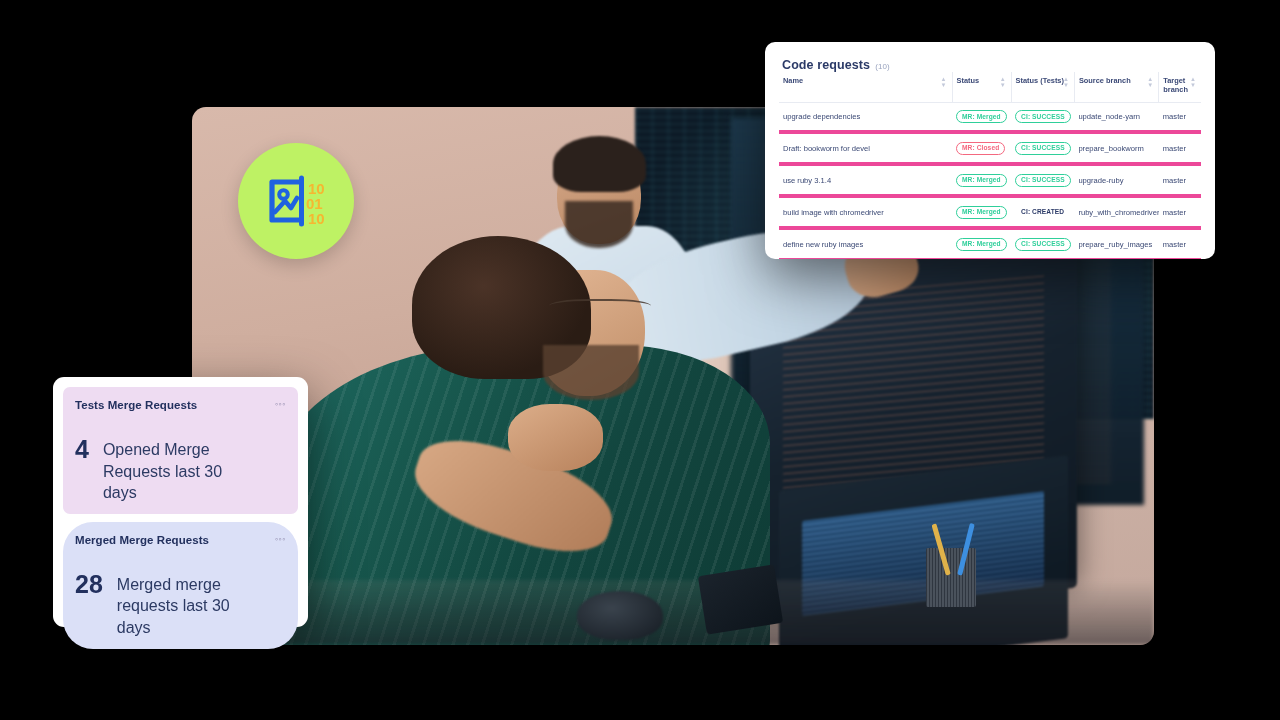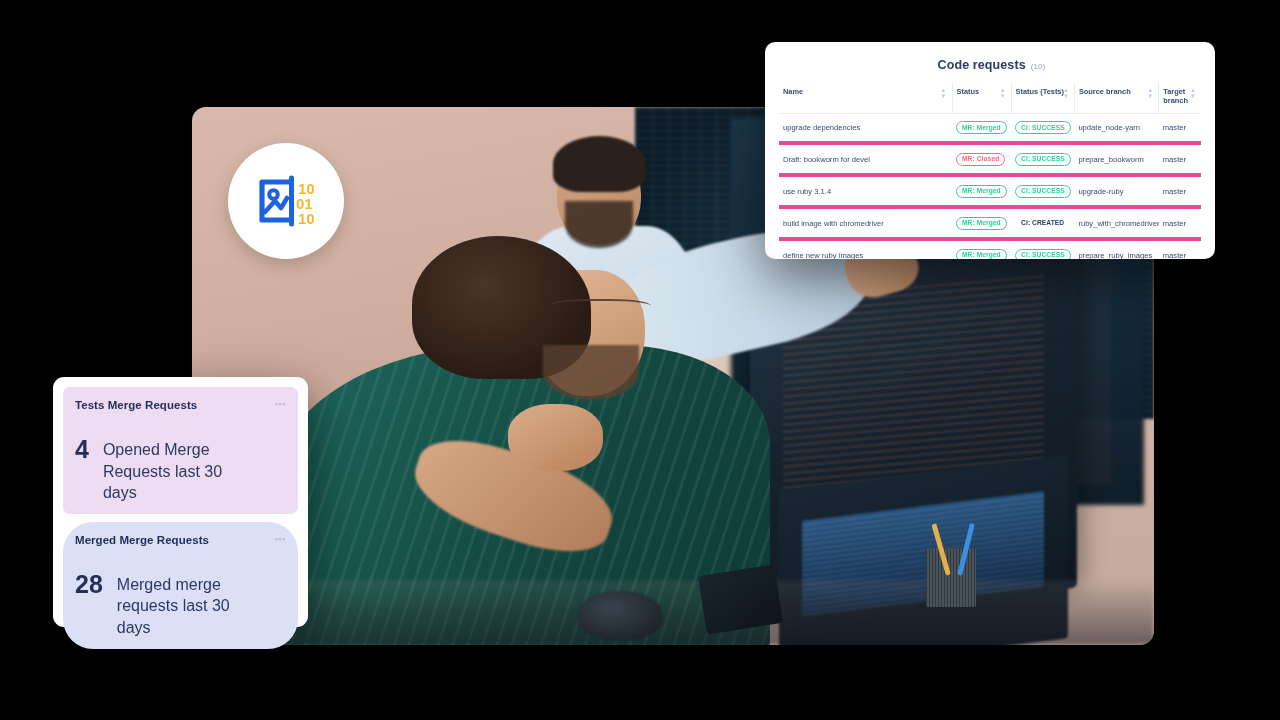--- a/index.html
+++ b/index.html
@@ -230,46 +230,44 @@
   }
   .desk{
     position:absolute; left:0; bottom:0; width:100%; height:12%;
     background: linear-gradient(180deg, rgba(200,180,170,0.10), rgba(30,30,35,0.55));
     filter: blur(2px);
   }
 
   
   .app-icon {
     position: absolute;
-    left: 228px; top: 143px;
+    left: 238px; top: 143px;
     width: 116px; height: 116px;
     border-radius: 50%;
-    background: #ffffff;
+    background: #bef264;
     display: flex; align-items: center; justify-content: center;
     box-shadow: 0 6px 18px rgba(0,0,0,.18);
   }
 
   
   .cr-card {
     position: absolute;
     left: 765px; top: 42px;
     width: 450px; height: 217px;
     background: #ffffff;
     border-radius: 10px;
     padding: 16px 14px 0 14px;
     box-shadow: 0 18px 55px rgba(0,0,0,.55);
     overflow: hidden;
   }
   .cr-title {
     font-size: 12.5px; font-weight: 700; color: #2b3a67;
     letter-spacing: .1px;
     display: flex; align-items: baseline; gap: 5px;
     padding-left: 3px;
-    margin-bottom: 11px;
-    justify-content: center;
   }
   .cr-count { font-size: 8px; font-weight: 400; color: #9aa4bf; }
 
   table.cr-table { width: 100%; border-collapse: collapse; table-layout: fixed; }
   table.cr-table th {
     font-size: 7.4px; font-weight: 700; color: #3c4a77;
     text-align: left; padding: 4px 6px 7px 4px;
     border-bottom: 1px solid #e8ebf2;
     border-right: 1px solid #e8ebf2;
     vertical-align: top;

